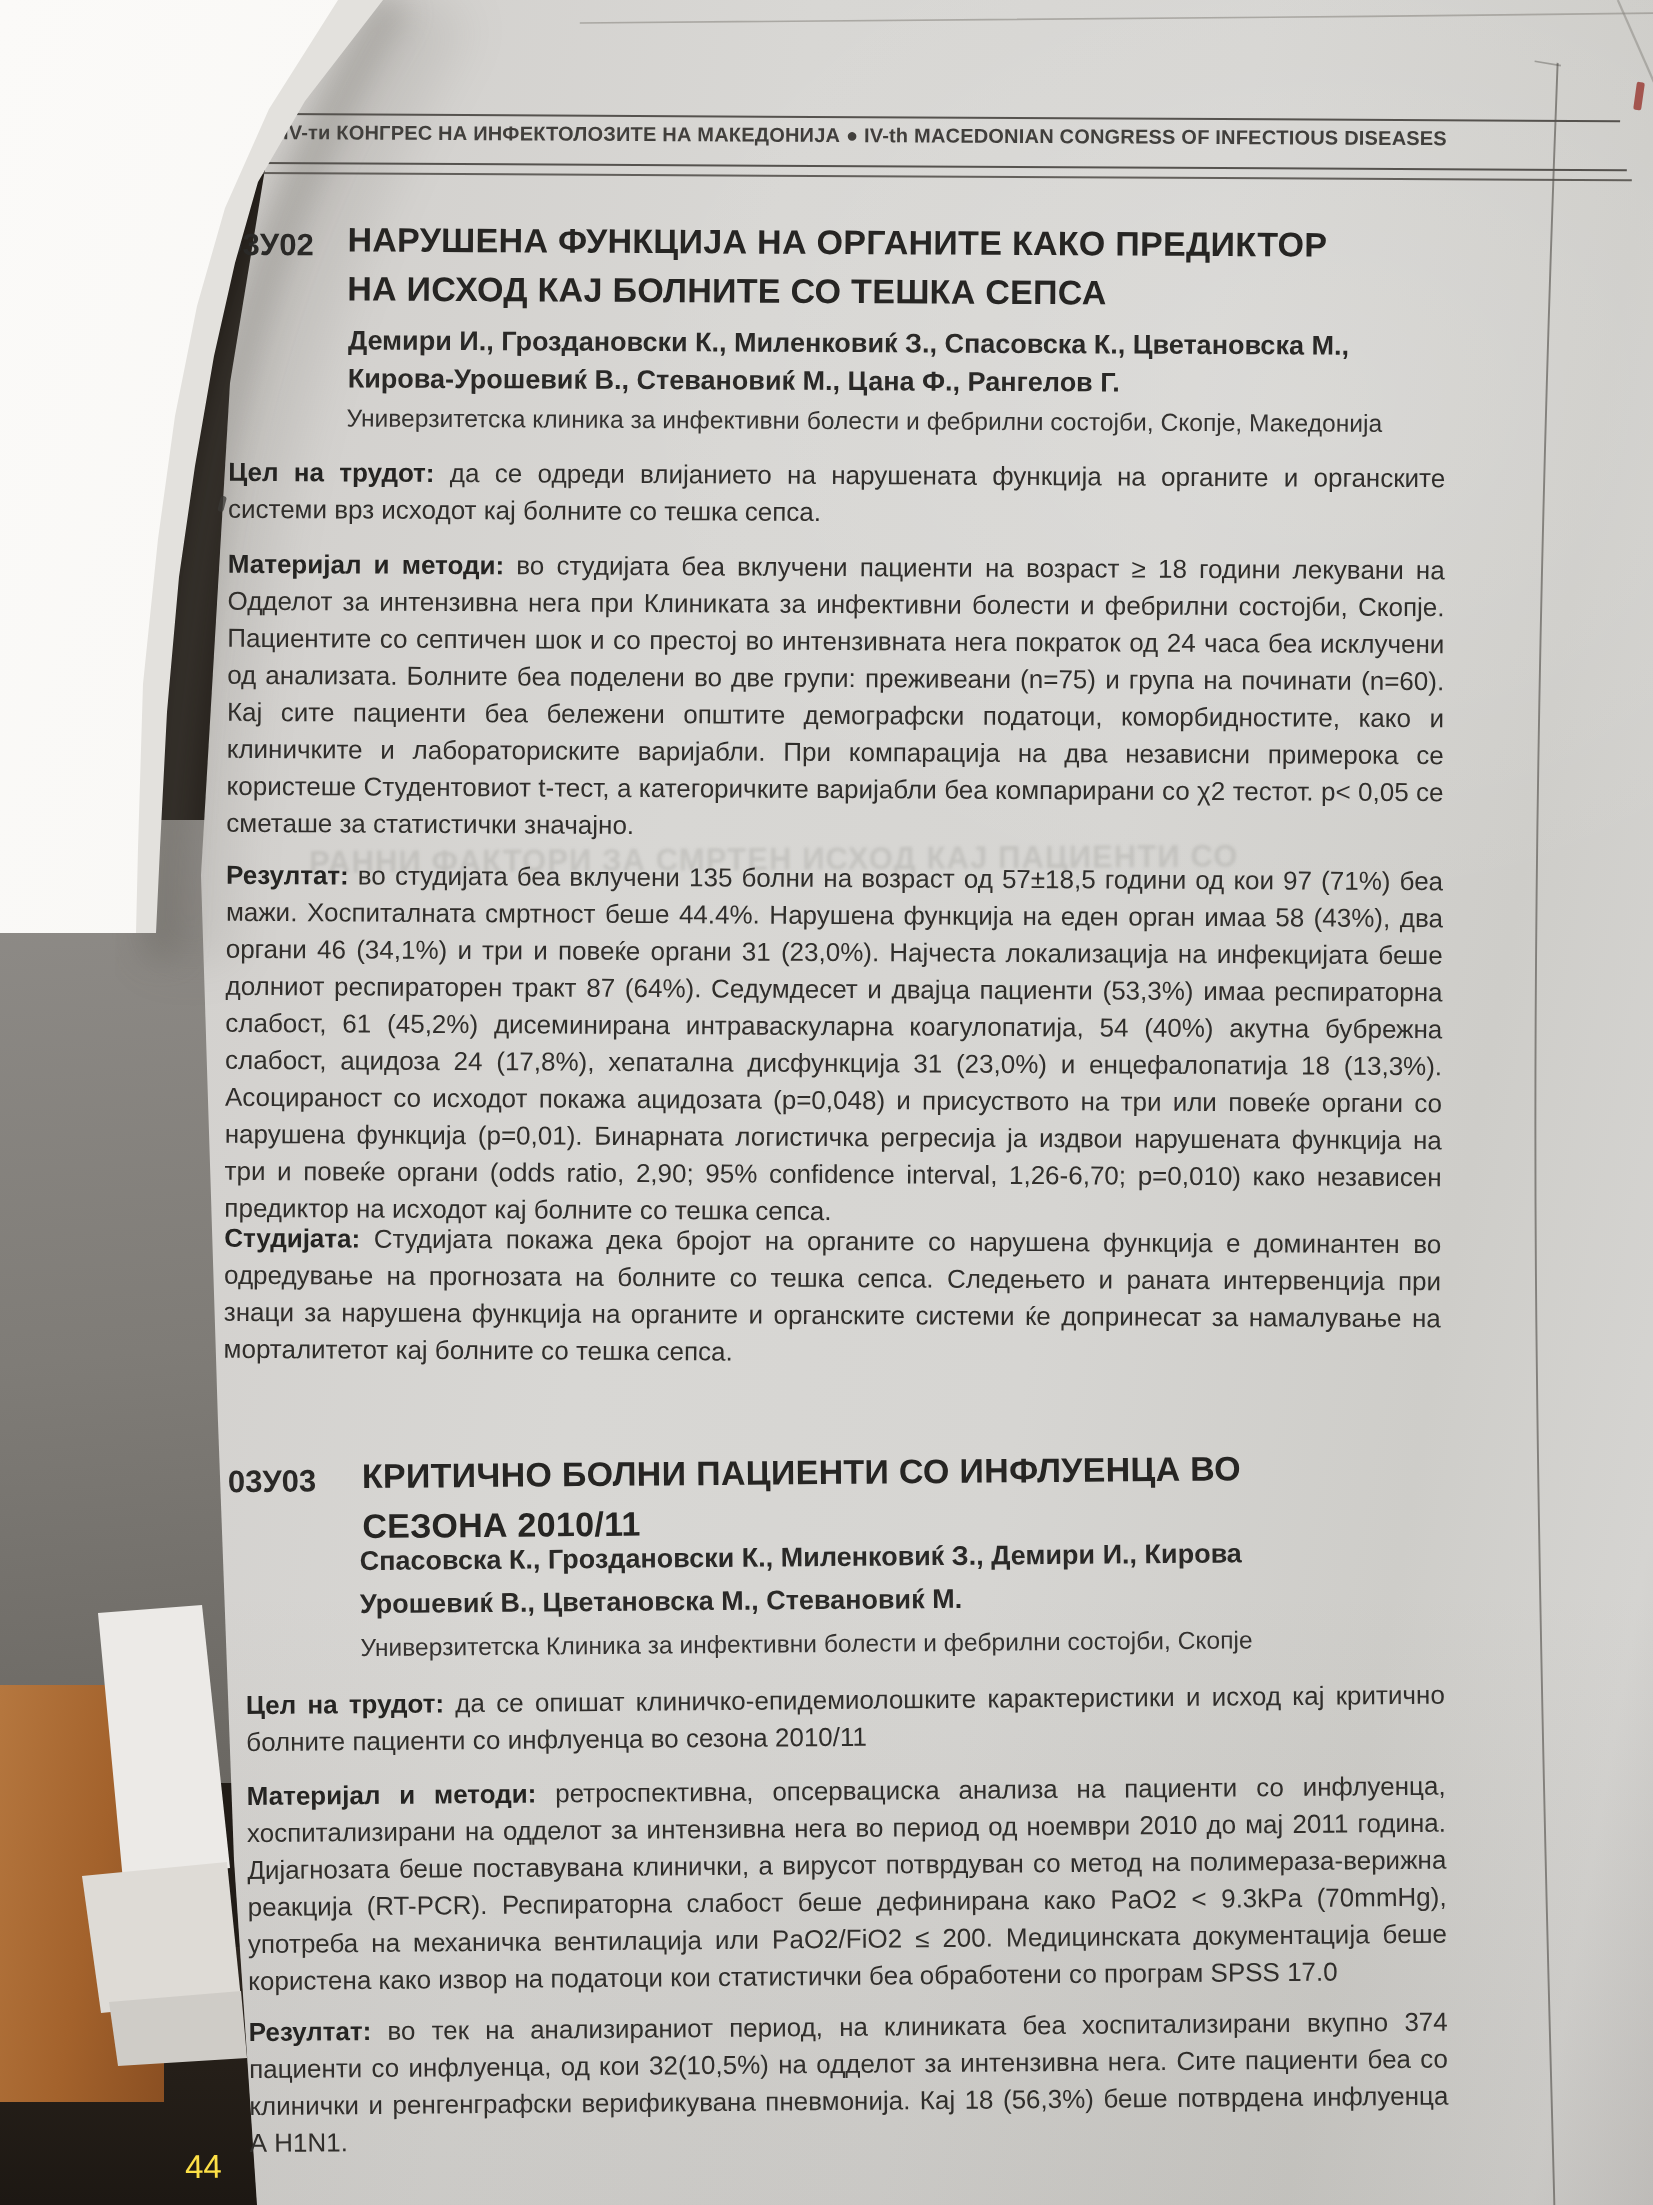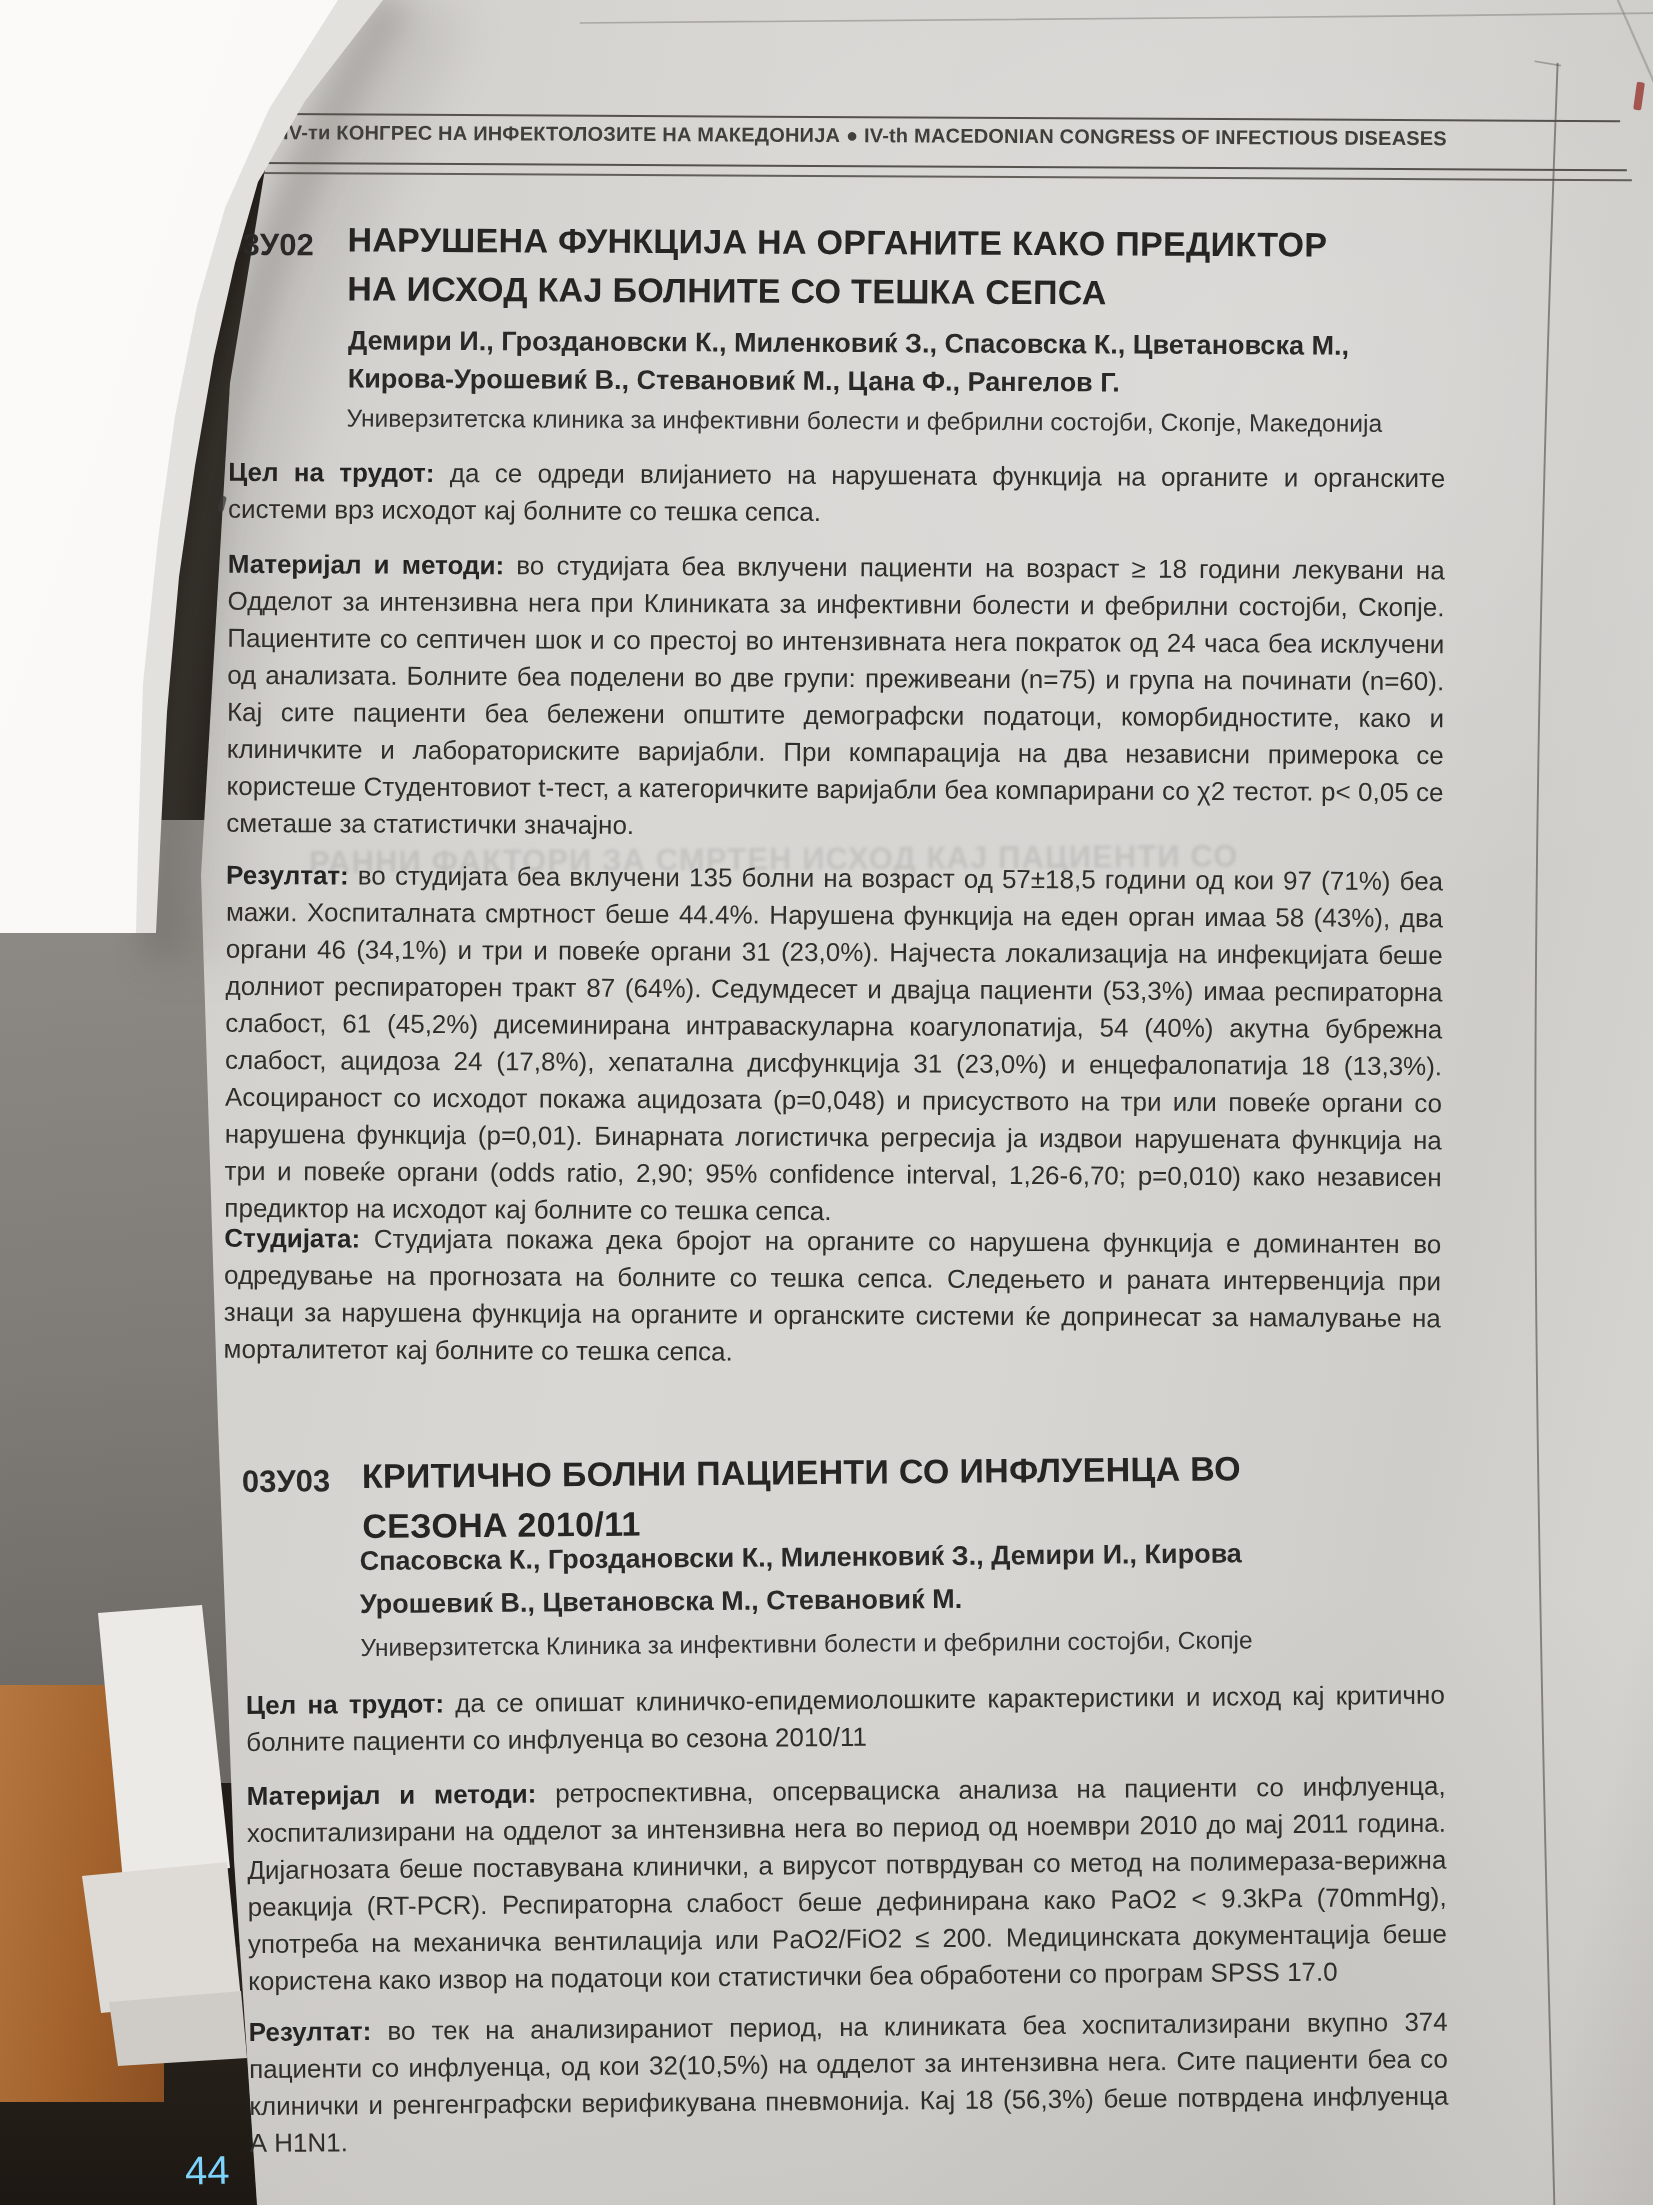--- a/index.html
+++ b/index.html
@@ -43,21 +43,21 @@
   .rule{position:absolute;height:1.9px;background:#55524e;}
   .hdr{position:absolute;font-size:20px;letter-spacing:0.2px;color:#413f3c;white-space:nowrap;font-weight:bold;}
   .code{position:absolute;font-size:31px;font-weight:bold;color:#2a2927;}
   .title{position:absolute;font-size:34px;font-weight:bold;color:#262523;white-space:nowrap;letter-spacing:0.3px;}
   .auth{position:absolute;font-size:27px;font-weight:bold;color:#2a2927;white-space:nowrap;}
   .affil{position:absolute;font-size:24.6px;color:#343230;white-space:nowrap;}
   p.para{position:absolute;margin:0;text-align:justify;font-size:26px;line-height:37px;color:#302e2b;}
   .a1 p.para{left:227px;width:1217px;}
   .a2 p.para{left:247px;width:1199px;}
   .lbl{font-weight:bold;color:#252422;}
-  .pagenum{position:absolute;left:185px;top:2148px;font-size:40px;color:#7dd3fc;transform:rotate(-1deg);}
+  .pagenum{position:absolute;left:185px;top:2148px;font-size:33px;color:#fde047;transform:rotate(-1deg);}
   .ink{position:absolute;left:218px;top:499px;width:5.5px;height:16.4px;background:#3a3835;border-radius:2.7px;transform:rotate(14deg);opacity:.75;}
 
   
   .curl-back{left:0;top:0;width:1654px;height:2205px;
     clip-path:polygon(0 0,383px 0,305px 101px,258px 182px,235px 263px,214px 356px,195px 466px,179px 577px,167px 712px,160px 848px,156px 933px,0 933px);
     background:linear-gradient(105deg,#e3e1dd 40%,#d2cfca 75%,#beBAb4 100%);
     background:linear-gradient(105deg,#e3e1dd 40%,#d2cfca 75%,#bebab4 100%);}
   .curl-front{left:0;top:0;width:1654px;height:2205px;
     clip-path:polygon(0 0,338px 0,269px 109px,225px 208px,197px 306px,175px 416px,158px 539px,143px 684px,138px 848px,136px 933px,0 933px);
     background:linear-gradient(108deg,#fbfaf8 0%,#f6f5f2 55%,#eceae6 80%,#d9d6d1 96%);}
@@ -117,21 +117,21 @@
 
     <p class="para" style="top:860px;"><span class="lbl">Резултат:</span> <span>во студијата беа вклучени 135 болни на возраст од 57±18,5 години од кои 97 (71%) беа мажи. Хоспиталната смртност беше 44.4%. Нарушена функција на еден орган имаа 58 (43%), два органи 46 (34,1%) и три и повеќе органи 31 (23,0%). Најчеста локализација на инфекцијата беше долниот респираторен тракт 87 (64%). Седумдесет и двајца пациенти (53,3%) имаа респираторна слабост, 61 (45,2%) дисеминирана интраваскуларна коагулопатија, 54 (40%) акутна бубрежна слабост, ацидоза 24 (17,8%), хепатална дисфункција 31 (23,0%) и енцефалопатија 18 (13,3%). Асоцираност со исходот покажа ацидозата (p=0,048) и присуството на три или повеќе органи со нарушена функција (p=0,01). Бинарната логистичка регресија ја издвои нарушената функција на три и повеќе органи (odds ratio, 2,90; 95% confidence interval, 1,26-6,70; p=0,010) како независен предиктор на исходот кај болните со тешка сепса.</span></p>
 
     <p class="para" style="top:1223px;"><span class="lbl">Студијата:</span> <span>Студијата покажа дека бројот на органите со нарушена функција е доминантен во одредување на прогнозата на болните со тешка сепса. Следењето и раната интервенција при знаци за нарушена функција на органите и органските системи ќе допринесат за намалување на морталитетот кај болните со тешка сепса.</span></p>
 
     <div class="ink"></div>
   </div>
 
   <div class="content layer a2">
 
-    <div class="code" style="left:245px;top:1459px;">03У03</div>
+    <div class="code" style="left:231px;top:1459px;">03У03</div>
     <div class="title" style="left:365px;top:1453px;">КРИТИЧНО БОЛНИ ПАЦИЕНТИ СО ИНФЛУЕНЦА ВО</div>
     <div class="title" style="left:365px;top:1503px;">СЕЗОНА 2010/11</div>
     <div class="auth" style="left:362px;top:1542px;">Спасовска К., Гроздановски К., Миленковиќ З., Демири И., Кирова</div>
     <div class="auth" style="left:362px;top:1585px;">Урошевиќ В., Цветановска М., Стевановиќ М.</div>
     <div class="affil" style="left:362px;top:1630px;">Универзитетска Клиника за инфективни болести и фебрилни состојби, Скопје</div>
 
     <p class="para" style="top:1682px;"><span class="lbl">Цел на трудот:</span> <span>да се опишат клиничко-епидемиолошките карактеристики и исход кај критично болните пациенти со инфлуенца во сезона 2010/11</span></p>
 
     <p class="para" style="top:1773px;"><span class="lbl">Материјал и методи:</span> <span>ретроспективна, опсервациска анализа на пациенти со инфлуенца, хоспитализирани на одделот за интензивна нега во период од ноември 2010 до мај 2011 година. Дијагнозата беше поставувана клинички, а вирусот потврдуван со метод на полимераза-верижна реакција (RT-PCR). Респираторна слабост беше дефинирана како PaO2 &lt; 9.3kPa (70mmHg), употреба на механичка вентилација или PaO2/FiO2 ≤ 200. Медицинската документација беше користена како извор на податоци кои статистички беа обработени со програм SPSS 17.0</span></p>
 

